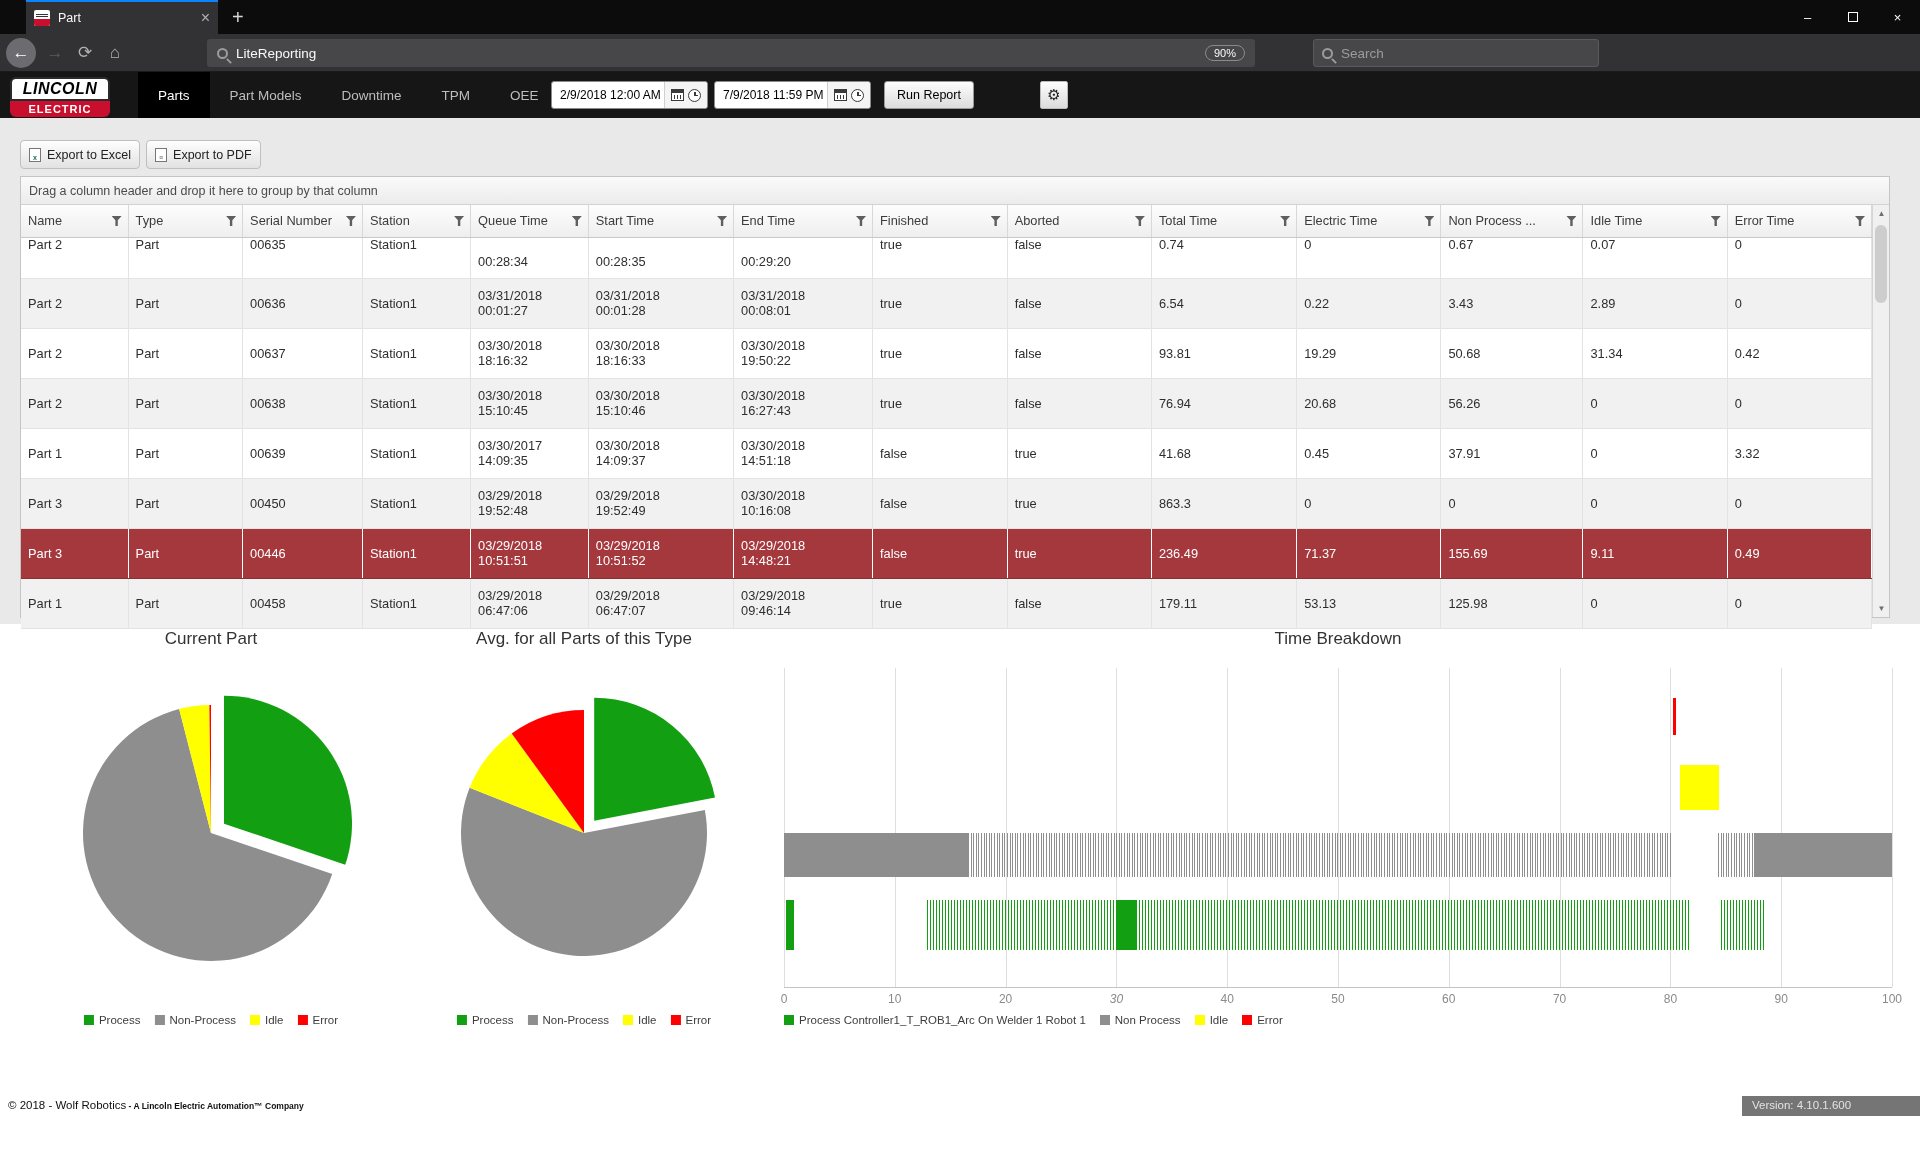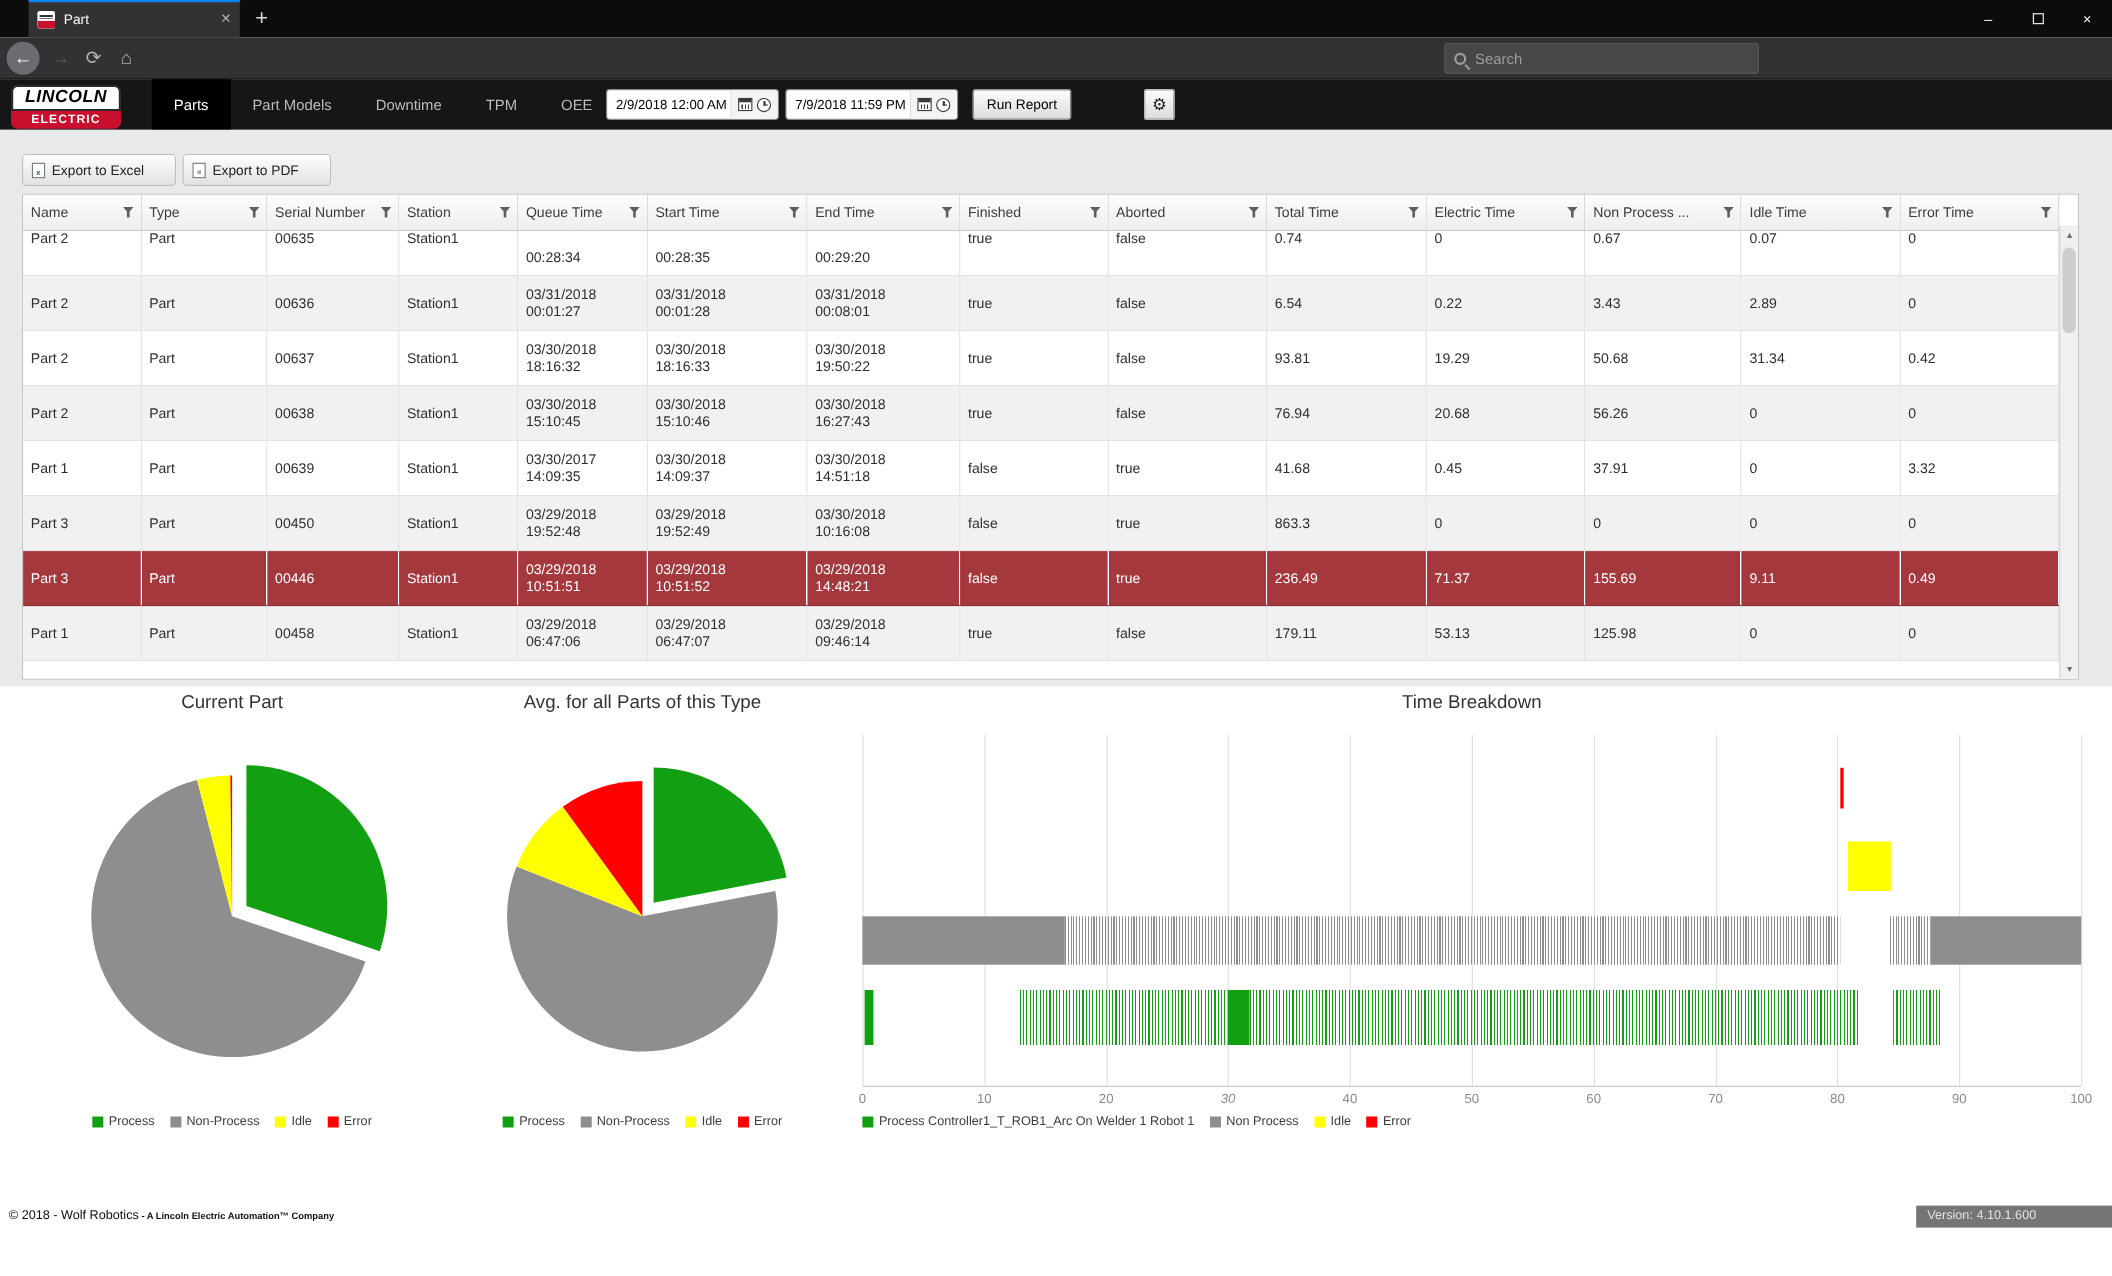--- a/index.html
+++ b/index.html
@@ -75,21 +75,21 @@
   .runbtn { position:absolute; left:884px; top:9px; height:28px; padding:0 12px; font-size:12.5px; color:#000;
     background:linear-gradient(#fdfdfd,#dcdcdc); border:1px solid #9a9a9a; border-radius:3px;
     display:flex; align-items:center; }
   .gearbtn { position:absolute; left:1040px; top:9px; width:28px; height:28px;
     background:linear-gradient(#fdfdfd,#dcdcdc); border:1px solid #bbb; border-radius:2px;
     display:flex; align-items:center; justify-content:center; font-size:15px; color:#222; }
 
   
   .content-top-bg { position:absolute; left:0; top:118px; width:1920px; height:506px; background:#e9e9e9; }
   .exportbar { position:absolute; left:20px; top:140px; display:flex; gap:6px; }
-  .xbtn { height:29px; display:flex; align-items:center; gap:6px; padding:0 28px 0 8px; font-size:12.5px;
+  .xbtn { height:29px; display:flex; align-items:center; gap:6px; padding:0 8px 0 8px; font-size:12.5px;
     color:#222; background:linear-gradient(#fefefe,#e2e2e2); border:1px solid #bfbfbf; border-radius:4px; }
   .doc { width:12px; height:14px; background:#fff; border:1px solid #777; position:relative; font-size:7px;
     display:flex; align-items:flex-end; justify-content:center; color:#1d6f42; font-weight:bold; }
   .doc.pdf { color:#555; }
 
   .gridpanel { position:absolute; left:20px; top:176px; width:1870px; height:442px; background:#fff;
     border:1px solid #c5c5c5; }
   .groupbar { height:28px; background:linear-gradient(#fafafa,#ececec); border-bottom:1px solid #d2d2d2;
     font-size:12.5px; color:#4b4b4b; display:flex; align-items:center; padding-left:8px; }
   table.grid { border-collapse:collapse; table-layout:fixed; width:1851px; }
@@ -148,20 +148,25 @@
     <span class="winbtn"><span class="winbox"></span></span>
     <span class="winbtn">×</span>
   </div>
 </div>
 
 <div class="btoolbar">
   <span class="backcirc">←</span>
   <span class="navbtn fwd">→</span>
   <span class="navbtn">⟳</span>
   <span class="navbtn">⌂</span>
+  <div class="urlbar">
+    <span class="mag"></span>
+    <span class="urltext">LiteReporting</span>
+    <span class="zoombadge">90%</span>
+  </div>
   <div class="searchbox">
     <span class="mag"></span>
     <span class="searchph">Search</span>
   </div>
   <div class="chromeicons">
     <span class="cicon">
       <svg width="17" height="17" viewBox="0 0 16 16">
           <path d="M8 1l1.8 3.8 4.2.6-3 3 .7 4.2L8 10.6 4.3 12.6 5 8.4l-3-3 4.2-.6z" fill="none" stroke="#b1b1b3" stroke-width="1.2"></path>
           <path d="M2 13.5h12" stroke="#b1b1b3" stroke-width="1.2"></path>
         </svg>
@@ -224,20 +229,21 @@
     <span class="doc">x</span>
     <span>Export to Excel</span>
   </span>
   <span class="xbtn">
     <span class="doc pdf">≡</span>
     <span>Export to PDF</span>
   </span>
 </div>
 
 <div class="gridpanel">
+  <div class="groupbar">Drag a column header and drop it here to group by that column</div>
   <table class="grid">
     <thead>
         <tr id="ghead">
           <th style="width: 101px;"><span>Name</span><span class="funnel"></span></th>
           <th style="width: 108px;"><span>Type</span><span class="funnel"></span></th>
           <th style="width: 113px;"><span>Serial Number</span><span class="funnel"></span></th>
           <th style="width: 102px;"><span>Station</span><span class="funnel"></span></th>
           <th style="width: 111px;"><span>Queue Time</span><span class="funnel"></span></th>
           <th style="width: 137px;"><span>Start Time</span><span class="funnel"></span></th>
           <th style="width: 131px;"><span>End Time</span><span class="funnel"></span></th>

